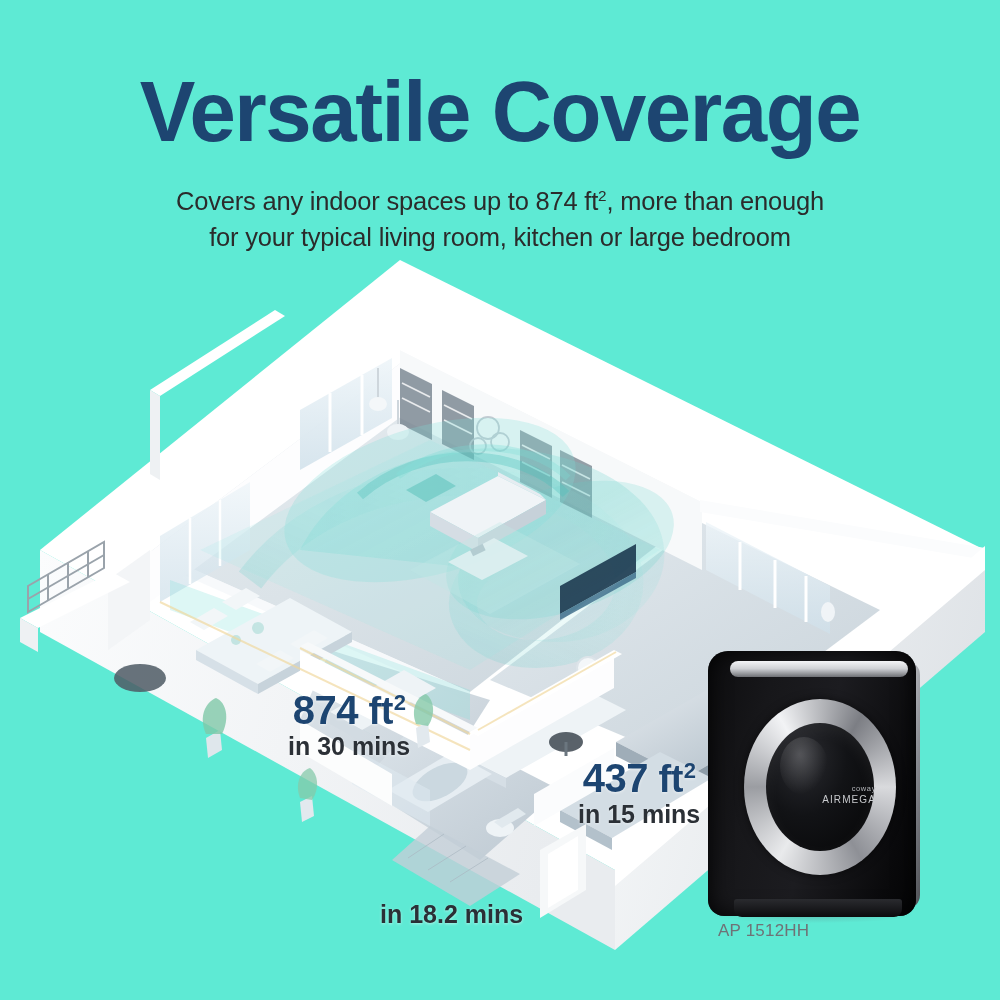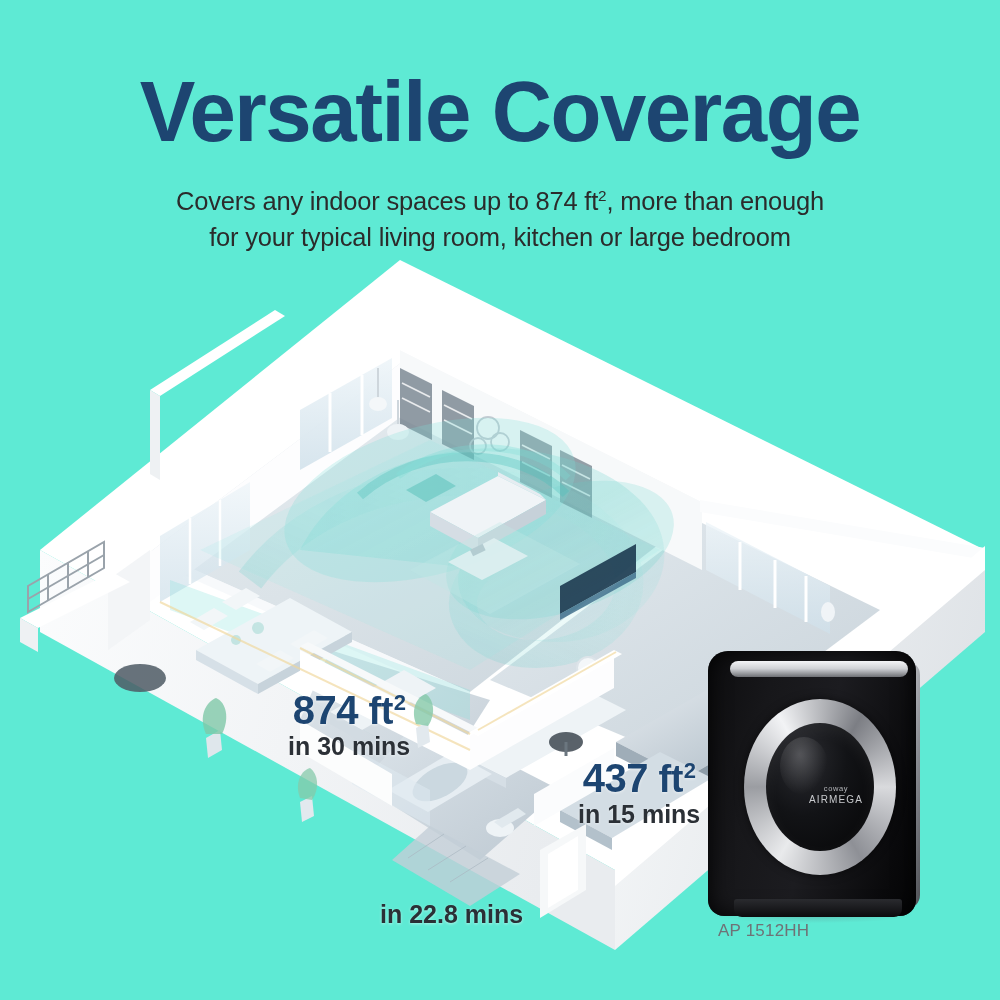--- a/index.html
+++ b/index.html
@@ -105,21 +105,21 @@
     background:radial-gradient(ellipse at 34% 26%, #2a2b30 0%, #121316 44%, #050506 100%);
     box-shadow:inset 0 6px 16px rgba(255,255,255,0.07);
   }
   .pp-gloss {
     position:absolute; left:14px; top:14px; width:48px; height:58px;
     border-radius:50%;
     background:radial-gradient(ellipse at 40% 30%, rgba(255,255,255,0.20), rgba(255,255,255,0) 70%);
   }
   .pp-brand {
     position:absolute; left:30px; top:62px; width:80px;
-    line-height:1.15; text-align:center;
+    line-height:1.15; text-align:right;
   }
   .pp-brand .b1 { font-size:7.5px; color:#b6b8bc; letter-spacing:0.6px; }
   .pp-brand .b2 { font-size:10px; color:#c8cacd; letter-spacing:1.1px; }
   .pp-caption {
     position:absolute; left:18px; top:276px; width:220px;
     font-size:17px; color:#6f7276; letter-spacing:0.2px;
   }
 </style>
 </head>
 <body>
@@ -422,21 +422,21 @@
 
     <div class="callout" id="co-bedroom">
       <div class="area">
         <span>437</span>
         <span class="u">ft</span><span class="sq">2</span>
       </div>
       <div class="time">in 15 mins</div>
     </div>
 
     <div class="callout" id="co-bath">
-      <div class="time">in 22.8 mins</div>
+      <div class="time">in 18.2 mins</div>
     </div>
 
   </div>
 
   <div id="product">
     <div class="pp-shadow"></div>
     <div class="pp-rightedge"></div>
     <div class="pp-ctrl">
       <i></i>
         <i></i>

